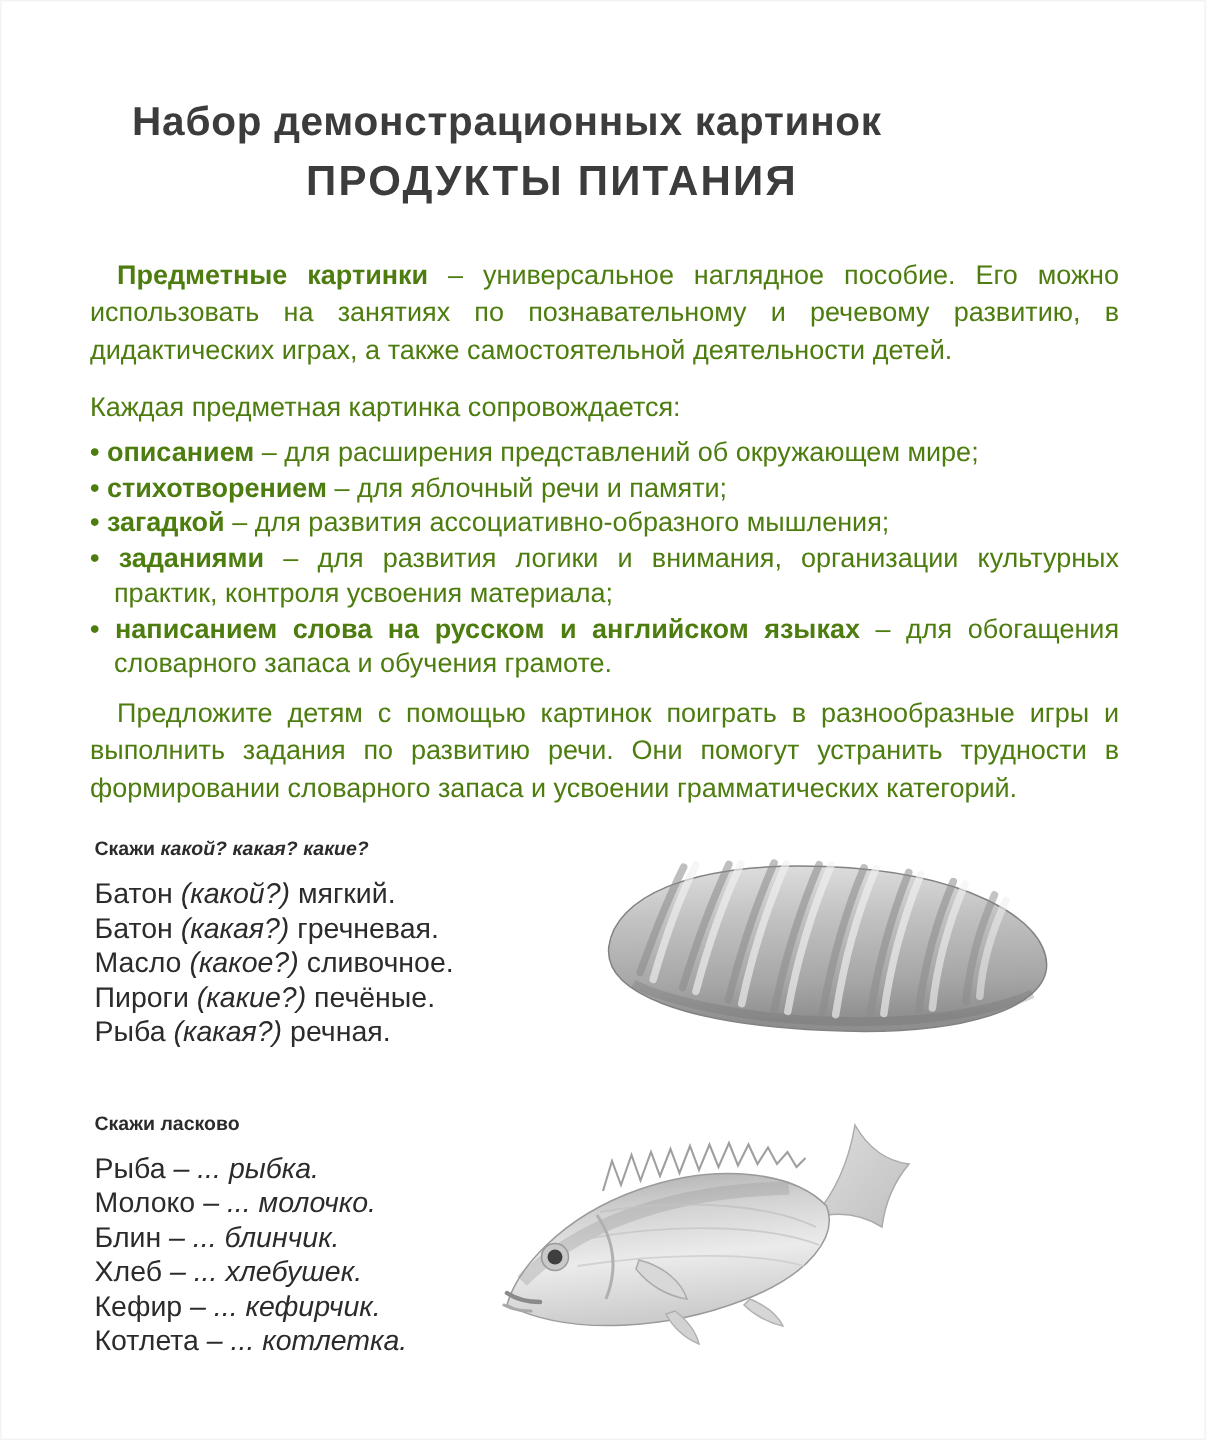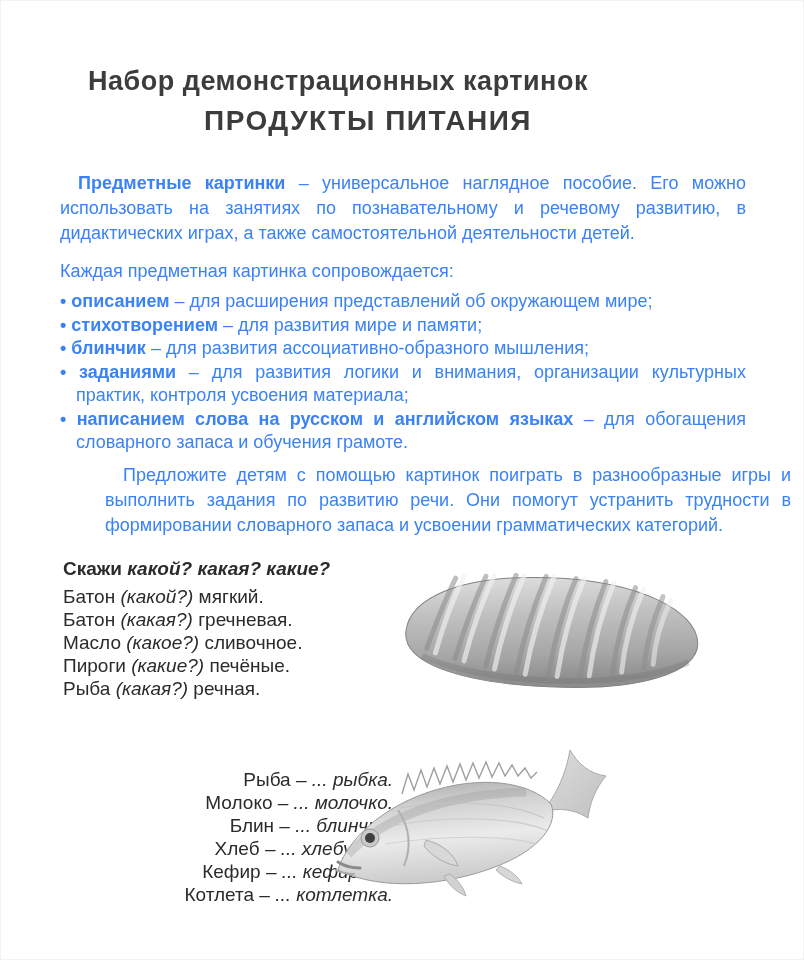--- a/index.html
+++ b/index.html
@@ -24,82 +24,83 @@
 
   .title-line1 {
     top: 66px; left: 0; width: 676px; text-align: center;
     font-size: 27px; font-weight: bold; color: #3c3c3c; letter-spacing: 0.5px;
   }
   .title-line2 {
     top: 105px; left: 0; width: 736px; text-align: center;
     font-size: 28px; font-weight: bold; color: #3c3c3c; letter-spacing: 1.5px;
   }
 
-  .body-text { font-size: 18px; line-height: 25px; color: #3b82f6; }
+  .body-text { font-size: 18px; line-height: 25px; color: #4d7c0f; }
 
   .para1 { top: 171px; left: 60px; width: 686px; text-align: justify; text-indent: 18px; }
   .accompany-heading { top: 259px; left: 60px; width: 686px; }
 
   .bullets { top: 290px; left: 60px; width: 686px; list-style: none; }
   .bullets li {
     text-align: justify; line-height: 23.5px;
     padding-left: 16px; text-indent: -16px;
   }
   .bullets li::before { content: "\2022\00a0"; font-weight: bold; }
   .term { font-weight: bold; }
 
-  .para2 { top: 463px; left: 60px; width: 686px; text-align: justify; text-indent: 18px; margin-left: 45px; }
+  .para2 { top: 463px; left: 60px; width: 686px; text-align: justify; text-indent: 18px; }
 
-  .section-heading { font-size: 19px; font-weight: bold; color: #2b2b2b; }
+  .section-heading { font-size: 13px; font-weight: bold; color: #2b2b2b; }
   .heading-italic { font-style: italic; }
 
   .say-what-heading { top: 558px; left: 63px; width: 330px; }
   .say-what-list { top: 585px; left: 63px; width: 330px; list-style: none; }
   .exercise-list li { font-size: 19px; line-height: 23px; color: #2b2b2b; }
   .q-italic, .dim-italic, .sep { font-style: italic; }
 
   .say-kindly-heading { top: 741px; left: 63px; width: 330px; }
-  .say-kindly-list { top: 768px; left: 63px; width: 330px; list-style: none; text-align: right; }
+  .say-kindly-list { top: 768px; left: 63px; width: 330px; list-style: none; }
 
   .bread-figure { top: 563px; left: 394px; width: 316px; height: 148px; }
   .fish-figure { top: 742px; left: 330px; width: 296px; height: 162px; }
 </style>
 </head>
 <body>
 
 <div class="page">
 
 
   <div class="layer title-line1">Набор демонстрационных картинок</div>
   <div class="layer title-line2">ПРОДУКТЫ ПИТАНИЯ</div>
 
   <p class="layer body-text para1"><span class="term">Предметные картинки</span><span> – универсальное наглядное пособие. Его можно использовать на занятиях по познавательному и речевому развитию, в дидактических играх, а также самостоятельной деятельности детей.</span></p>
 
   <p class="layer body-text accompany-heading">Каждая предметная картинка сопровождается:</p>
 
   <ul class="layer body-text bullets">
     <li><span class="term">описанием</span><span> – для расширения представлений об окружающем мире;</span></li>
-    <li><span class="term">стихотворением</span><span> – для развития мире и памяти;</span></li>
-    <li><span class="term">блинчик</span><span> – для развития ассоциативно-образного мышления;</span></li>
+    <li><span class="term">стихотворением</span><span> – для яблочный речи и памяти;</span></li>
+    <li><span class="term">загадкой</span><span> – для развития ассоциативно-образного мышления;</span></li>
     <li><span class="term">заданиями</span><span> – для развития логики и внимания, организации культурных практик, контроля усвоения материала;</span></li>
     <li><span class="term">написанием слова на русском и английском языках</span><span> – для обогащения словарного запаса и обучения грамоте.</span></li>
   </ul>
 
   <p class="layer body-text para2">Предложите детям с помощью картинок поиграть в разнообразные игры и выполнить задания по развитию речи. Они помогут устранить трудности в формировании словарного запаса и усвоении грамматических категорий.</p>
 
   <div class="layer section-heading say-what-heading"><span>Скажи </span><span class="heading-italic">какой? какая? какие?</span></div>
 
   <ul class="layer exercise-list say-what-list">
     <li><span>Батон</span> <span class="q-italic">(какой?)</span> <span>мягкий.</span></li>
     <li><span>Батон</span> <span class="q-italic">(какая?)</span> <span>гречневая.</span></li>
     <li><span>Масло</span> <span class="q-italic">(какое?)</span> <span>сливочное.</span></li>
     <li><span>Пироги</span> <span class="q-italic">(какие?)</span> <span>печёные.</span></li>
     <li><span>Рыба</span> <span class="q-italic">(какая?)</span> <span>речная.</span></li>
   </ul>
 
+  <div class="layer section-heading say-kindly-heading">Скажи ласково</div>
 
   <ul class="layer exercise-list say-kindly-list">
     <li><span>Рыба</span> <span class="sep">– ...</span> <span class="dim-italic">рыбка.</span></li>
     <li><span>Молоко</span> <span class="sep">– ...</span> <span class="dim-italic">молочко.</span></li>
     <li><span>Блин</span> <span class="sep">– ...</span> <span class="dim-italic">блинчик.</span></li>
     <li><span>Хлеб</span> <span class="sep">– ...</span> <span class="dim-italic">хлебушек.</span></li>
     <li><span>Кефир</span> <span class="sep">– ...</span> <span class="dim-italic">кефирчик.</span></li>
     <li><span>Котлета</span> <span class="sep">– ...</span> <span class="dim-italic">котлетка.</span></li>
   </ul>
 

